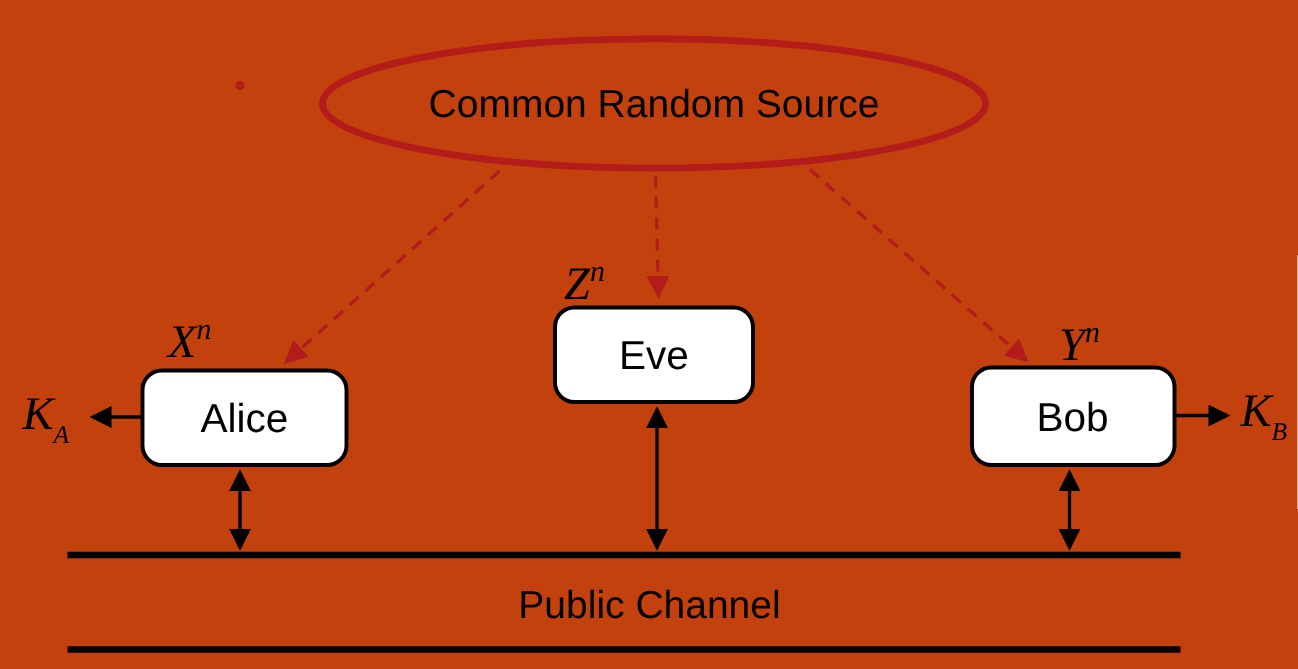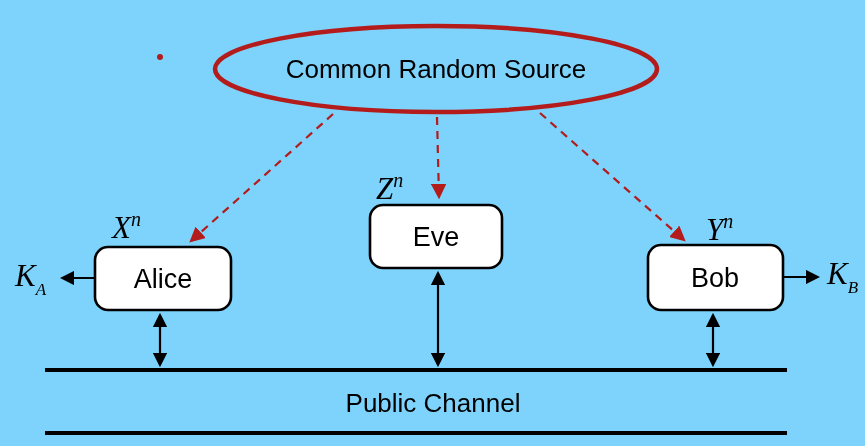--- a/index.html
+++ b/index.html
@@ -4,21 +4,21 @@
 <style>
   html, body {
     margin: 0;
     padding: 0;
     background: #ffffff;
   }
   #stage {
     position: relative;
     width: 865px;
     height: 446px;
-    background: #7dd3fc;
+    background: #c2410c;
     font-family: "Liberation Sans", sans-serif;
     overflow: hidden;
   }
   svg { display: block; }
 
   .red-stroke   { stroke: #B41C1C; }
   .red-fill     { fill:   #B41C1C; }
   .black-fill   { fill:   #000000; }
 
   .node-box {

